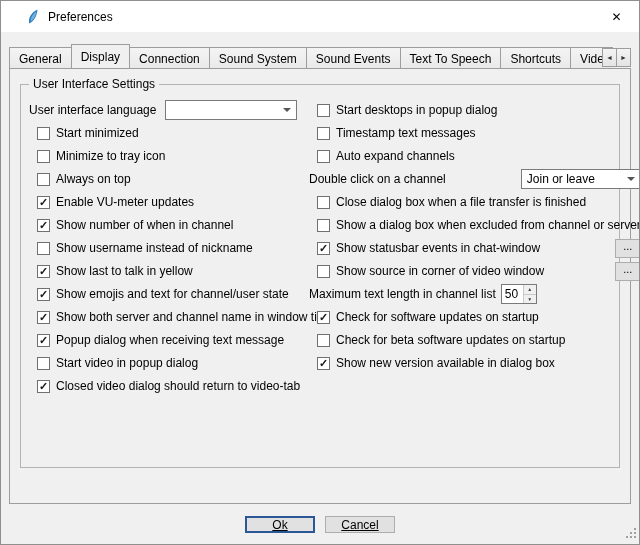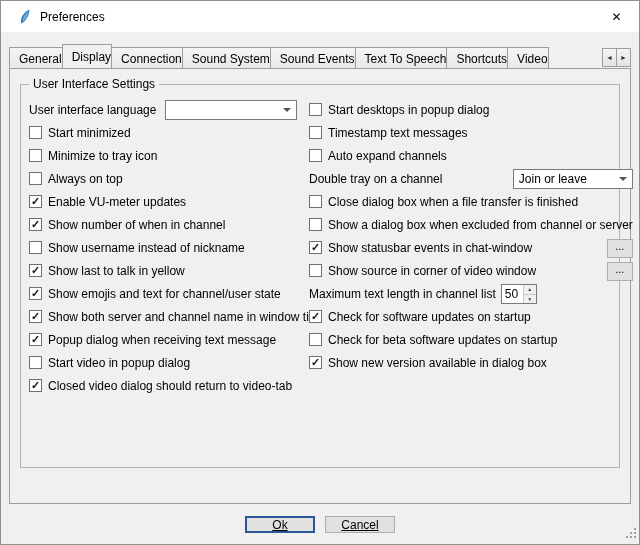--- a/index.html
+++ b/index.html
@@ -14,39 +14,39 @@
     width:640px; height:545px;
     border:1px solid #8f8f8f;
     background:#f0f0f0;
     display:flex; flex-direction:column;
     position:relative; overflow:hidden;
   }
   
   .titlebar {
     height:31px; background:#ffffff;
     display:flex; align-items:center;
-    padding-left:16px; flex:0 0 auto;
+    padding-left:24px; flex:0 0 auto;
   }
   .app-icon { width:16px; height:16px; display:inline-block; }
   .title-text { margin-left:7px; font-size:12px; }
   .close-btn {
     margin-left:auto; width:45px; height:31px;
     display:flex; align-items:center; justify-content:center;
     font-size:12px; color:#000; cursor:default;
   }
   
   .tabs-row {
     display:flex; align-items:flex-end;
     margin:12px 8px 0 8px; position:relative; z-index:2;
     height:24px; flex:0 0 auto;
   }
   .tabs-strip { display:flex; overflow:hidden; width:604px; align-items:flex-end; }
   .tab {
     border:1px solid #9d9d9d; border-bottom:none;
-    padding:4px 0 3px 9px;
+    padding:4px 9px 3px 9px;
     background:linear-gradient(#f4f4f4,#e9e9e9);
     white-space:nowrap; margin-left:-1px;
     height:21px;
   }
   .tab:first-child { margin-left:0; }
   .tab.selected {
     background:#f0f0f0;
     padding-top:5px; padding-bottom:5px;
     height:25px; margin-bottom:-1px; z-index:3; position:relative;
   }
@@ -69,21 +69,21 @@
     position:relative; padding:16px 8px 8px 8px; margin-top:6px;
   }
   .groupbox-title {
     position:absolute; top:-8px; left:8px;
     background:#f0f0f0; padding:0 4px;
   }
   .cols { display:grid; grid-template-columns:268px 1fr; column-gap:12px; }
   .row { display:flex; align-items:center; height:18px; margin-bottom:5px; }
   .lbl { white-space:nowrap; }
   
-  .check { display:flex; align-items:flex-start; gap:6px; cursor:default; }
+  .check { display:flex; align-items:flex-end; gap:6px; cursor:default;margin-left:8px; }
   .box {
     width:13px; height:13px; flex:0 0 13px;
     background:#ffffff; border:1px solid #707070;
     font-size:11px; line-height:11px; text-align:center;
     color:#1a1a1a; font-weight:bold; overflow:hidden;
   }
   
   .combo {
     height:20px; background:#ffffff; border:1px solid #7a7a7a;
     display:flex; align-items:center; padding:0 5px;
@@ -270,21 +270,21 @@
               </label>
             </div>
           <div class="row">
               <label class="check">
                 <span class="box"></span>
                 <span class="lbl">Auto expand channels</span>
               </label>
             </div>
 
           <div class="row">
-            <span class="lbl">Double tray on a channel</span>
+            <span class="lbl">Double click on a channel</span>
             <span class="combo w-right">
               <span class="combo-val">Join or leave</span>
               <span class="combo-arrow"></span>
             </span>
           </div>
 
 
           <div class="row">
               <label class="check">
                 <span class="box"></span>

